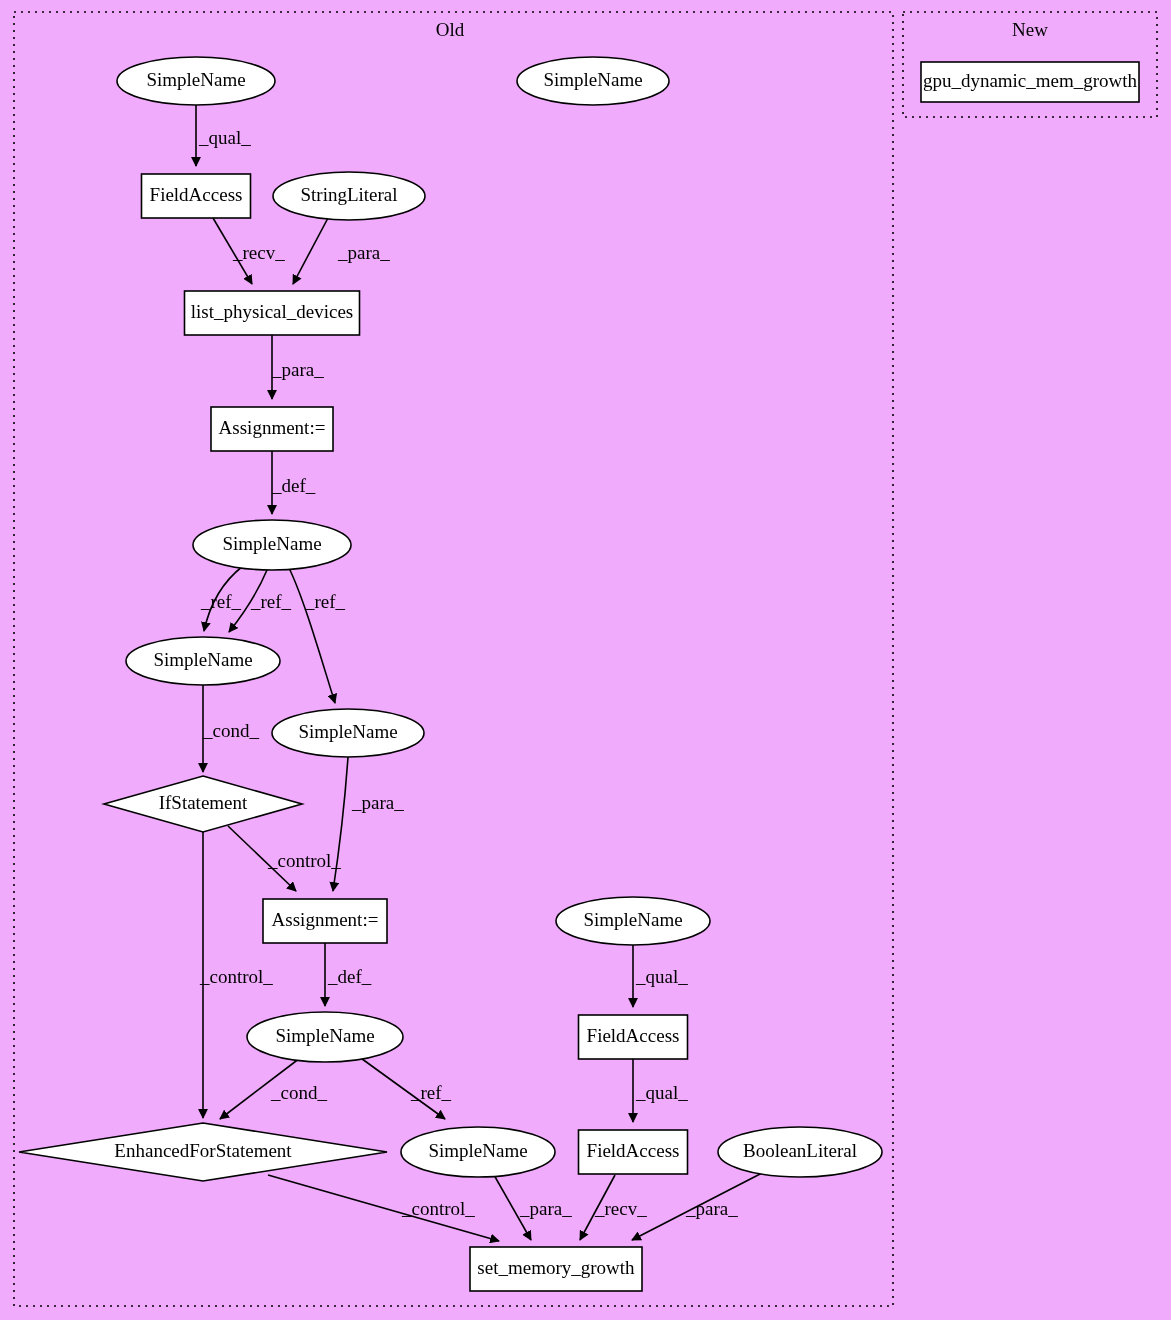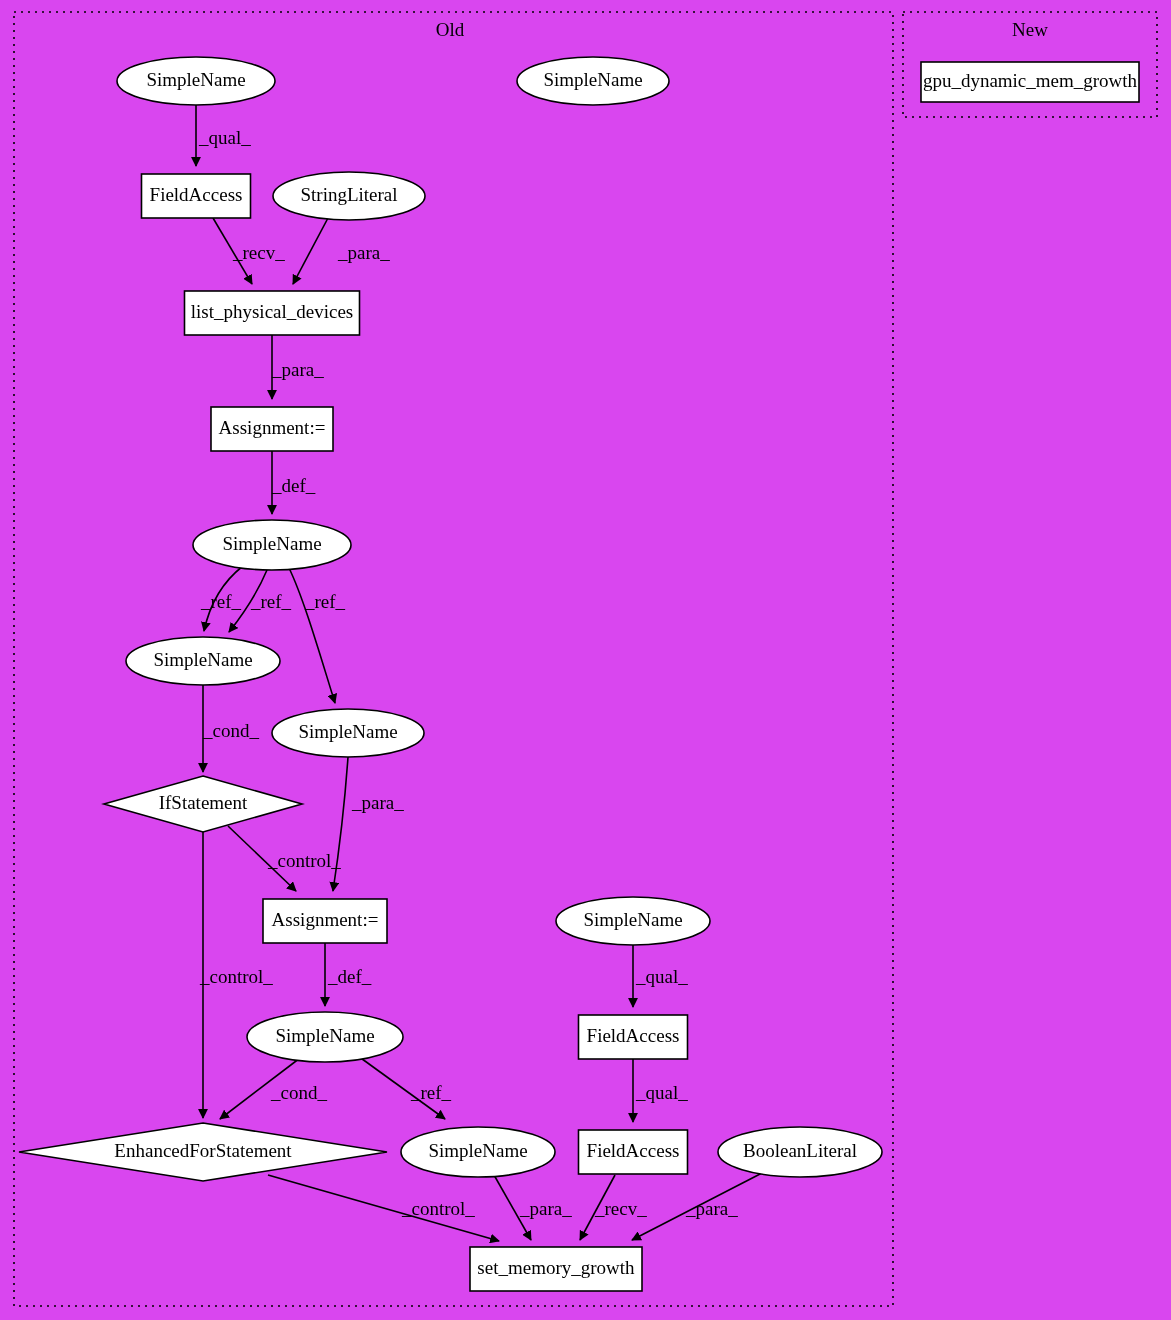--- a/index.html
+++ b/index.html
@@ -7,21 +7,21 @@
     padding: 0;
     background: #ffffff;
   }
   body {
     font-family: "Liberation Serif", "DejaVu Serif", serif;
   }
   #canvas-wrap {
     position: relative;
     width: 1171px;
     height: 1320px;
-    background: #d946ef;
+    background: #f0abfc;
     overflow: hidden;
   }
   svg#graph {
     display: block;
     width: 1171px;
     height: 1320px;
   }
   .node-shape {
     fill: #ffffff;
     stroke: #000000;

